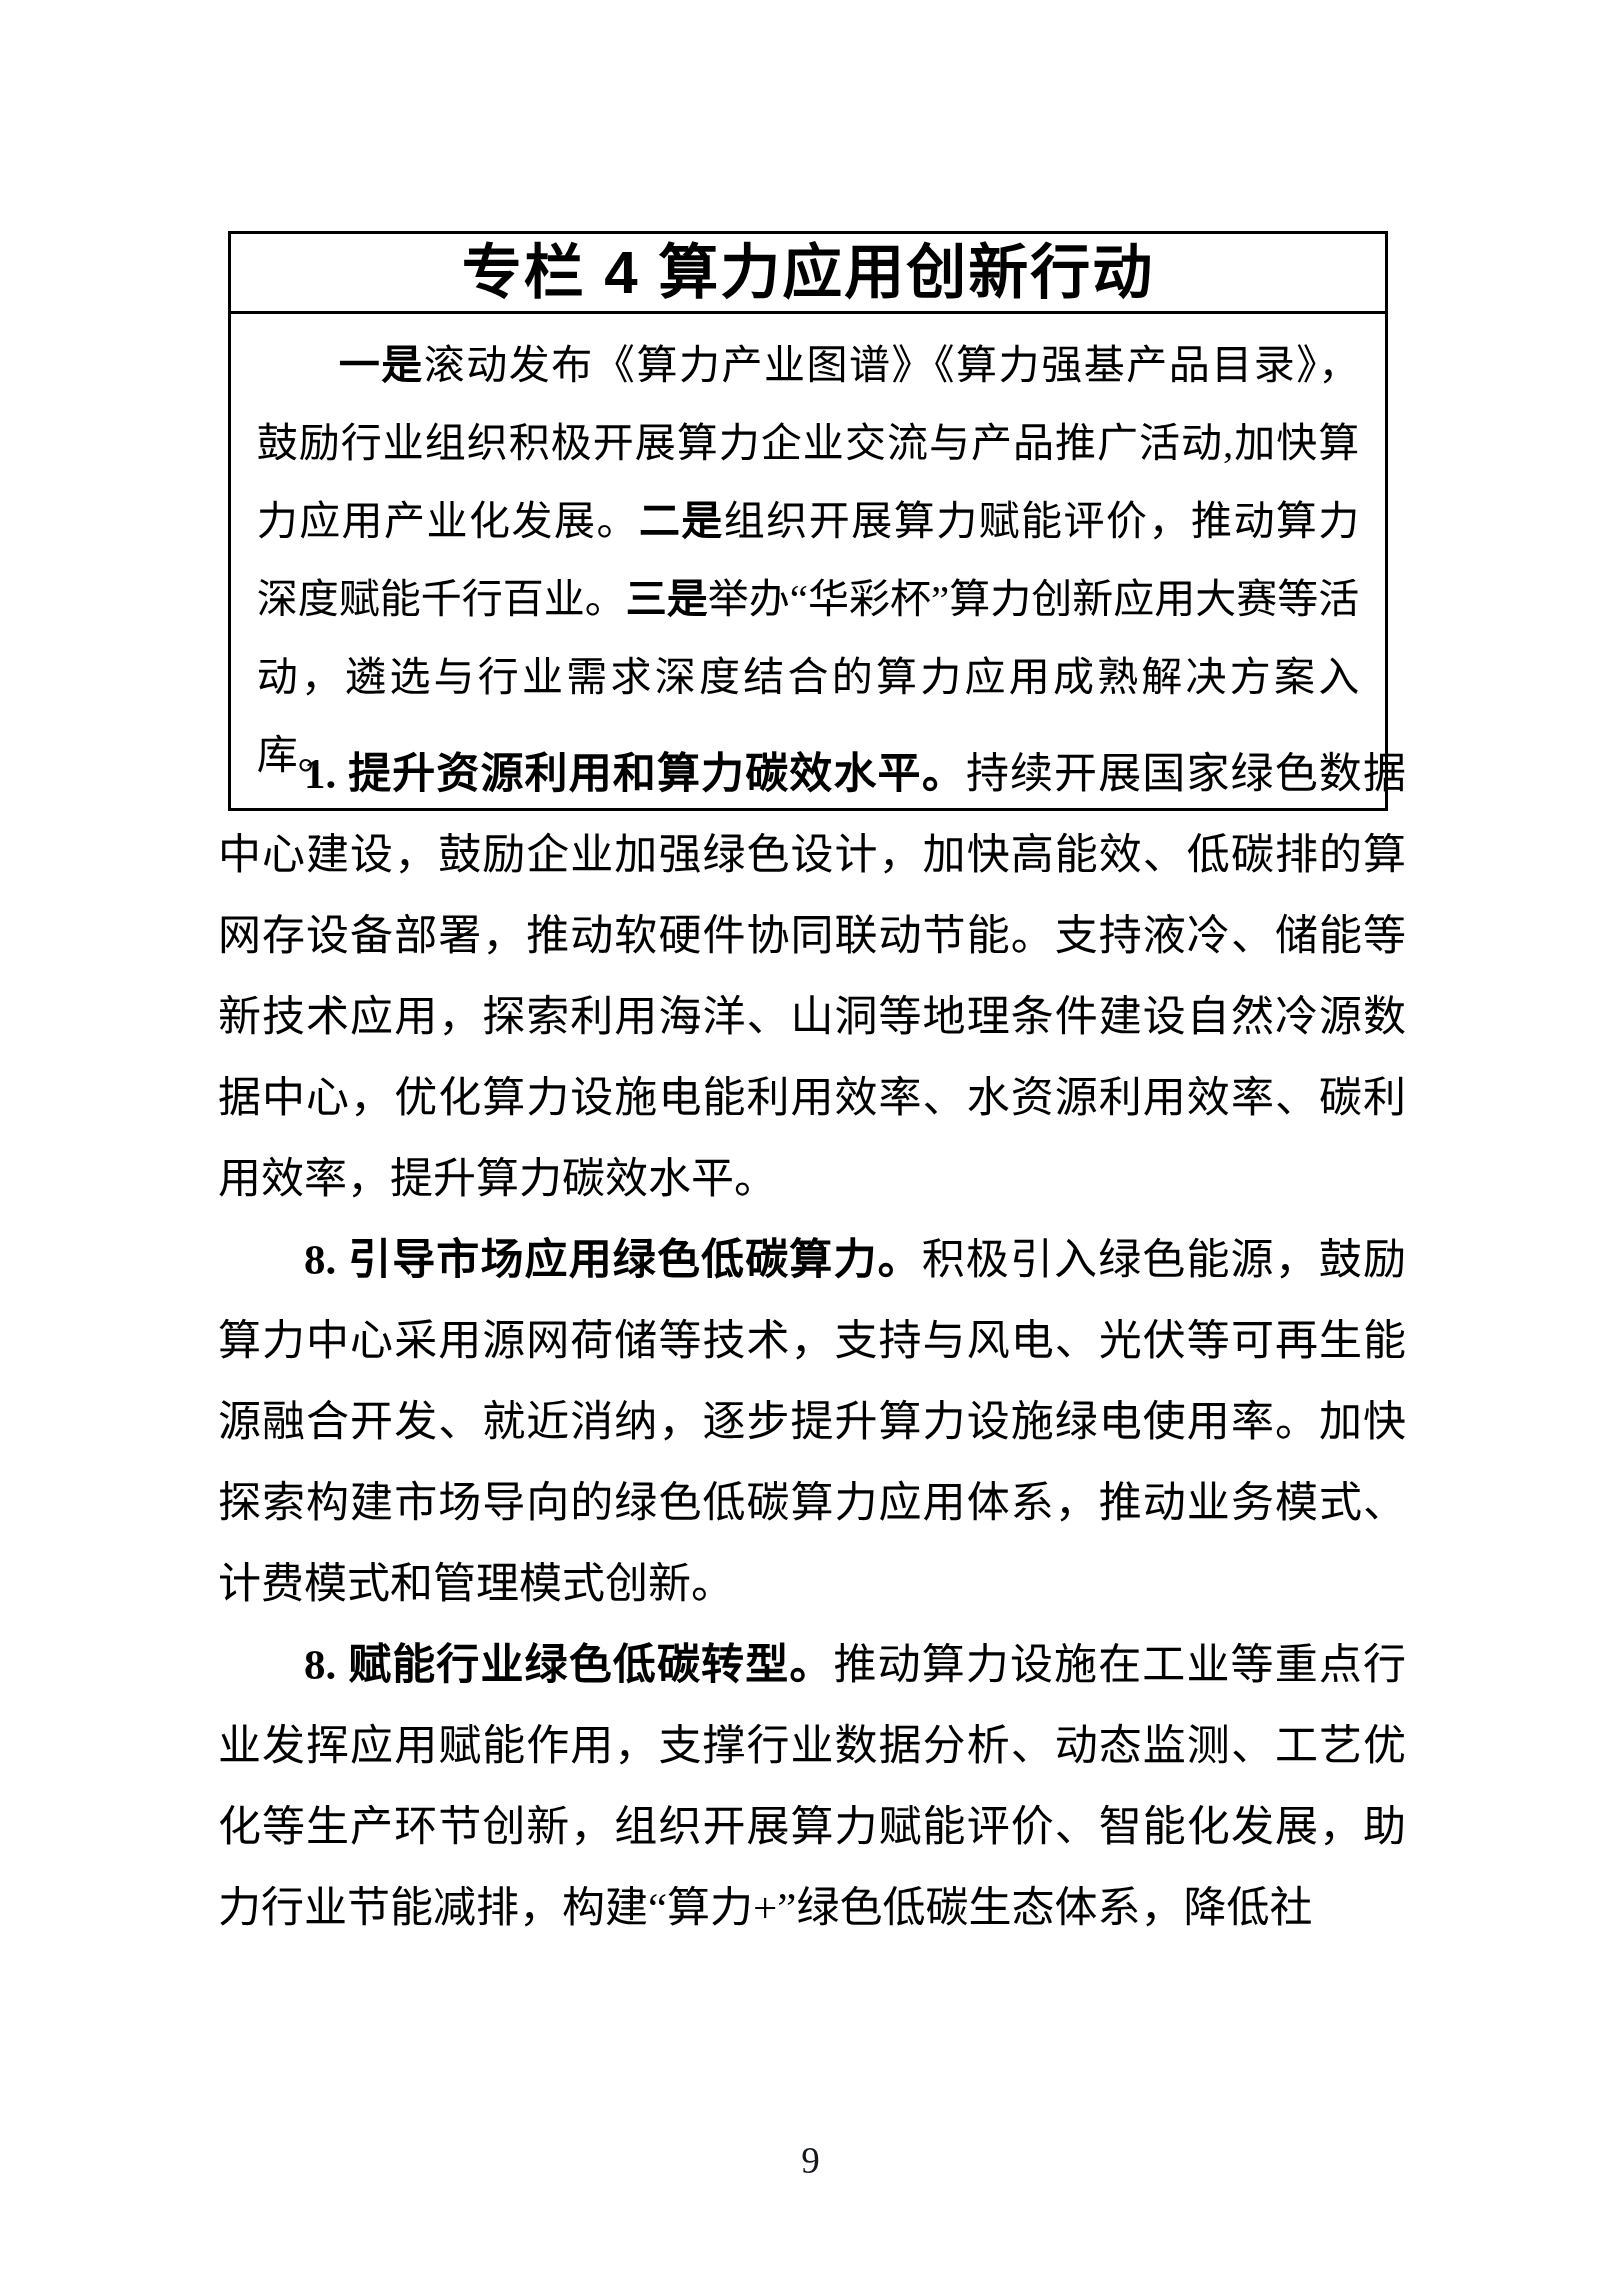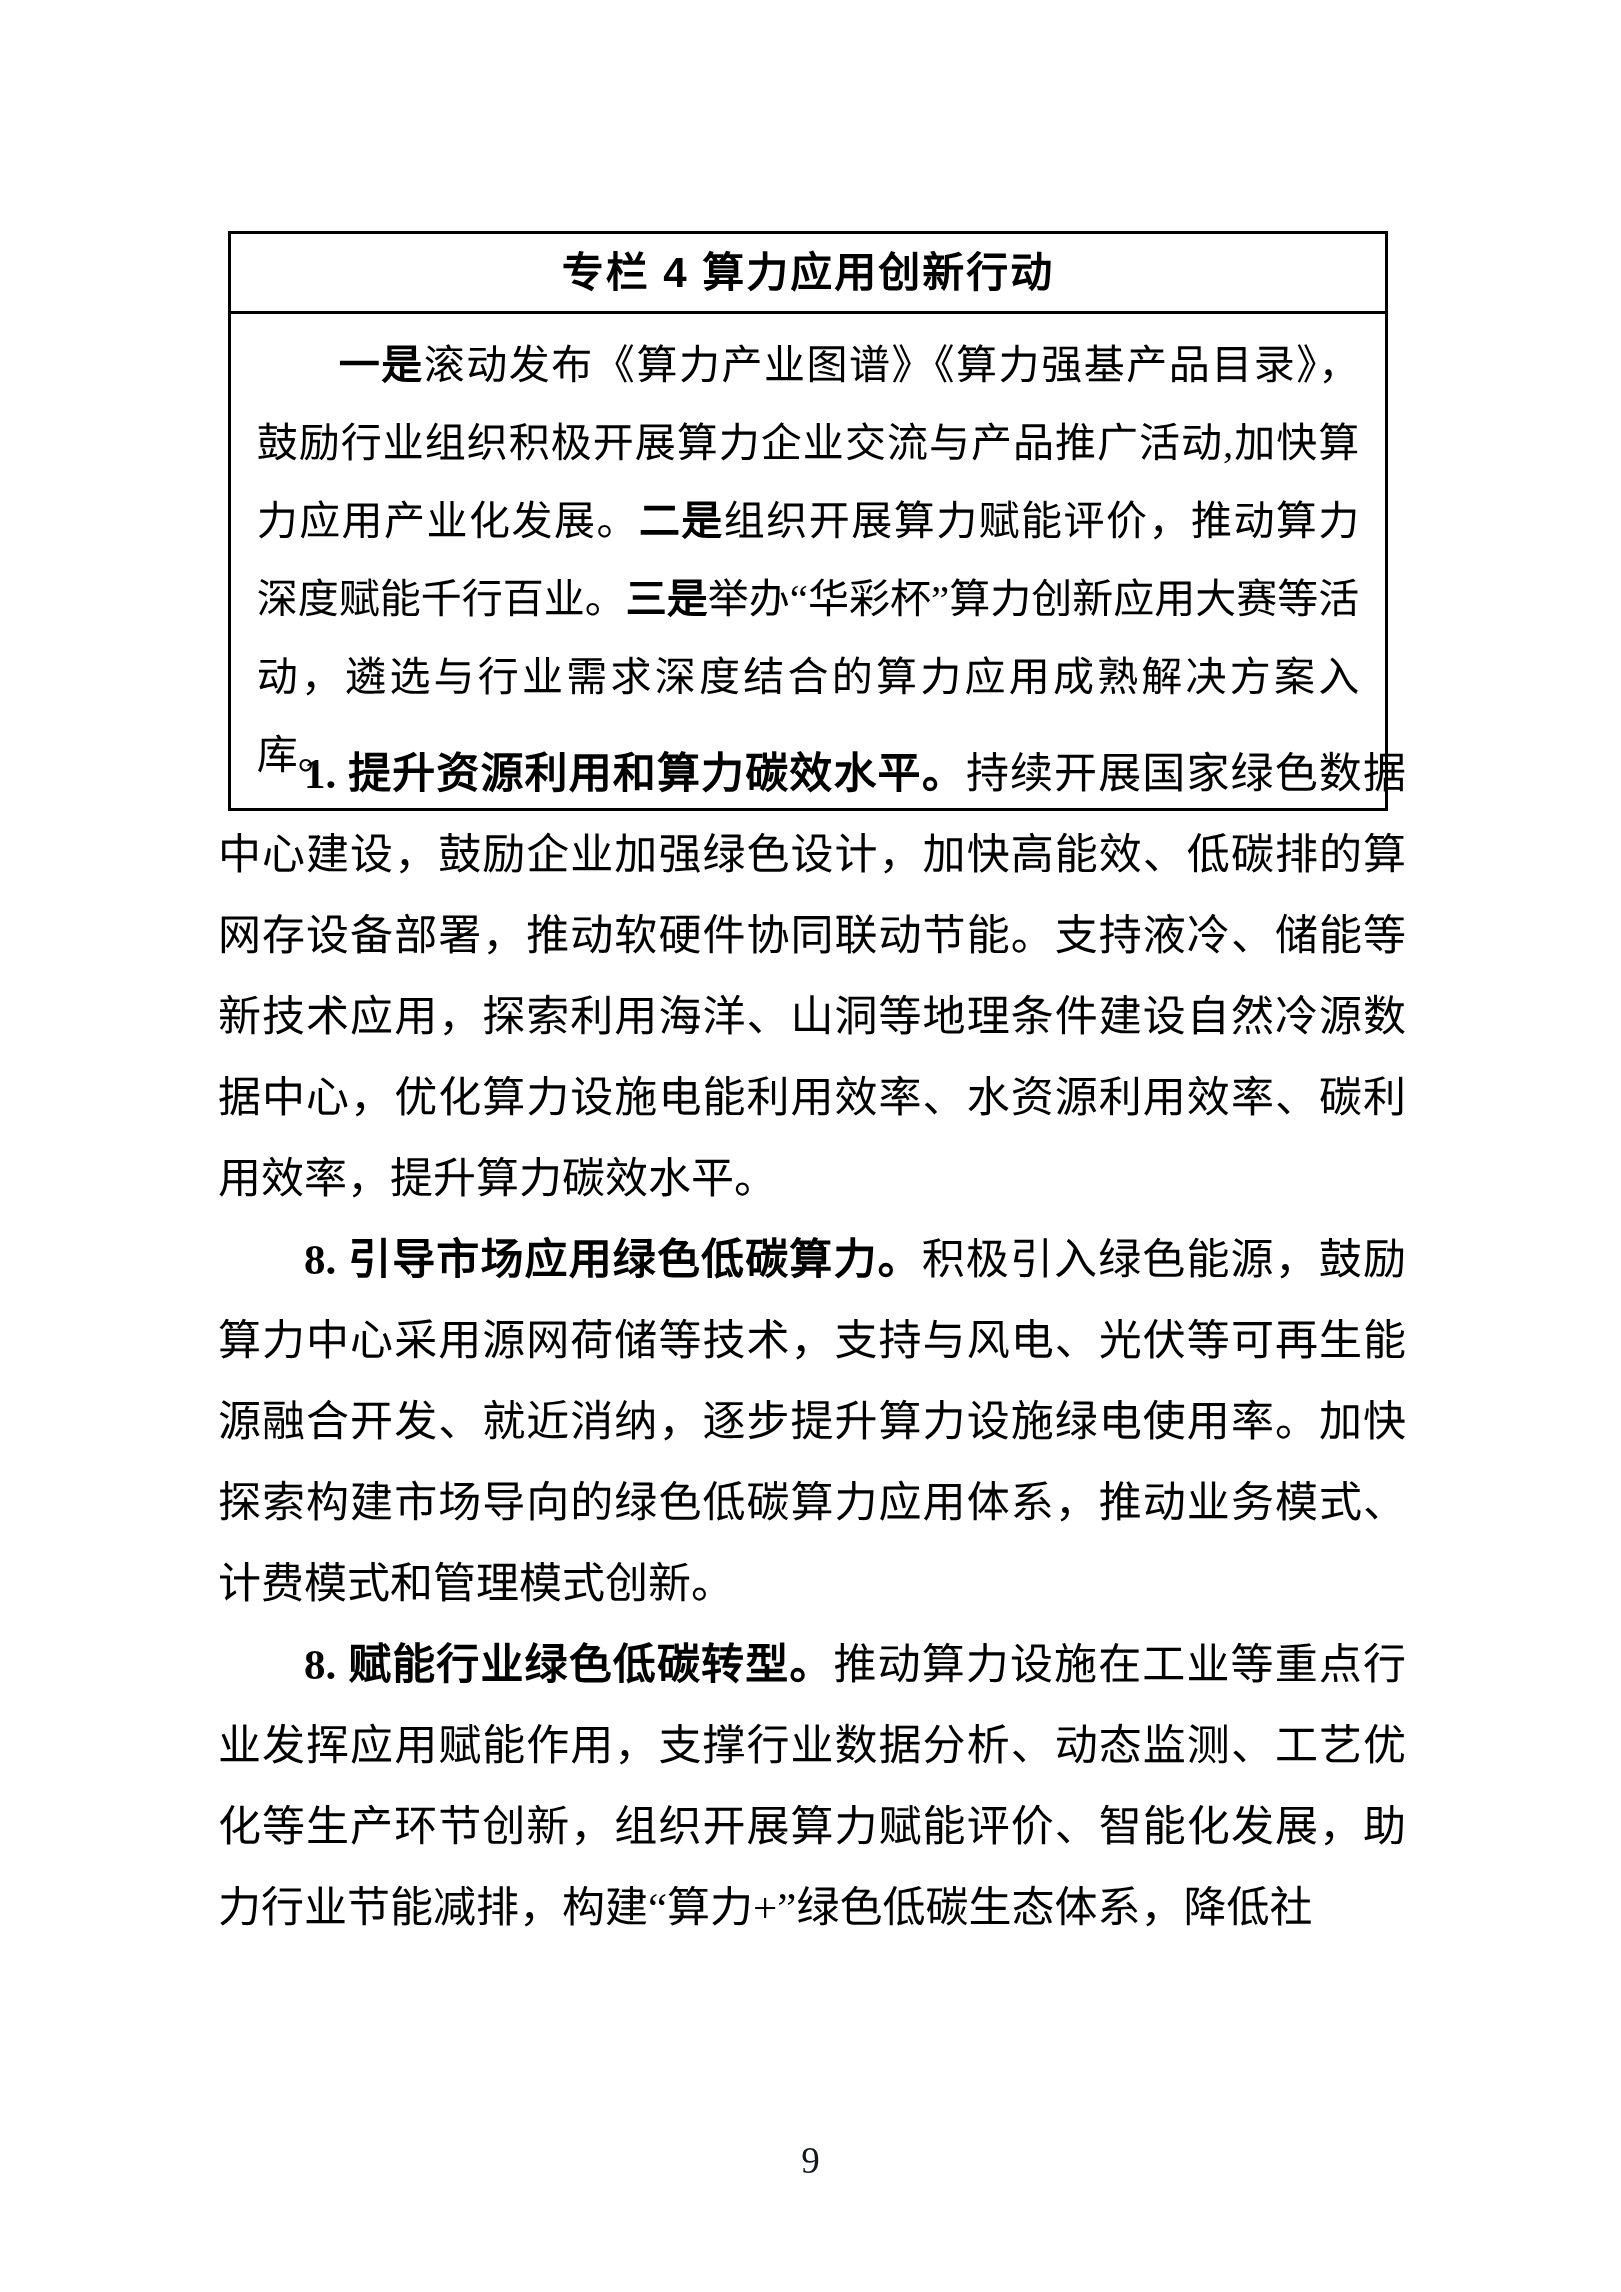--- a/index.html
+++ b/index.html
@@ -21,21 +21,21 @@
     position: absolute;
     left: 228px;
     top: 231px;
     width: 1160px;
     border: 3.9px solid #000000;
     background: #ffffff;
   }
   .callout-title {
     font-family: "Liberation Sans", "DejaVu Sans", sans-serif;
     font-weight: 700;
-    font-size: 42px;
+    font-size: 60px;
     letter-spacing: 2px;
     text-align: center;
     height: 80px;
     line-height: 78px;
     border-bottom: 3.9px solid #000000;
     white-space: nowrap;
   }
   .callout-body {
     padding: 0 13.7px 2px 13.7px;
     font-size: 41px;

